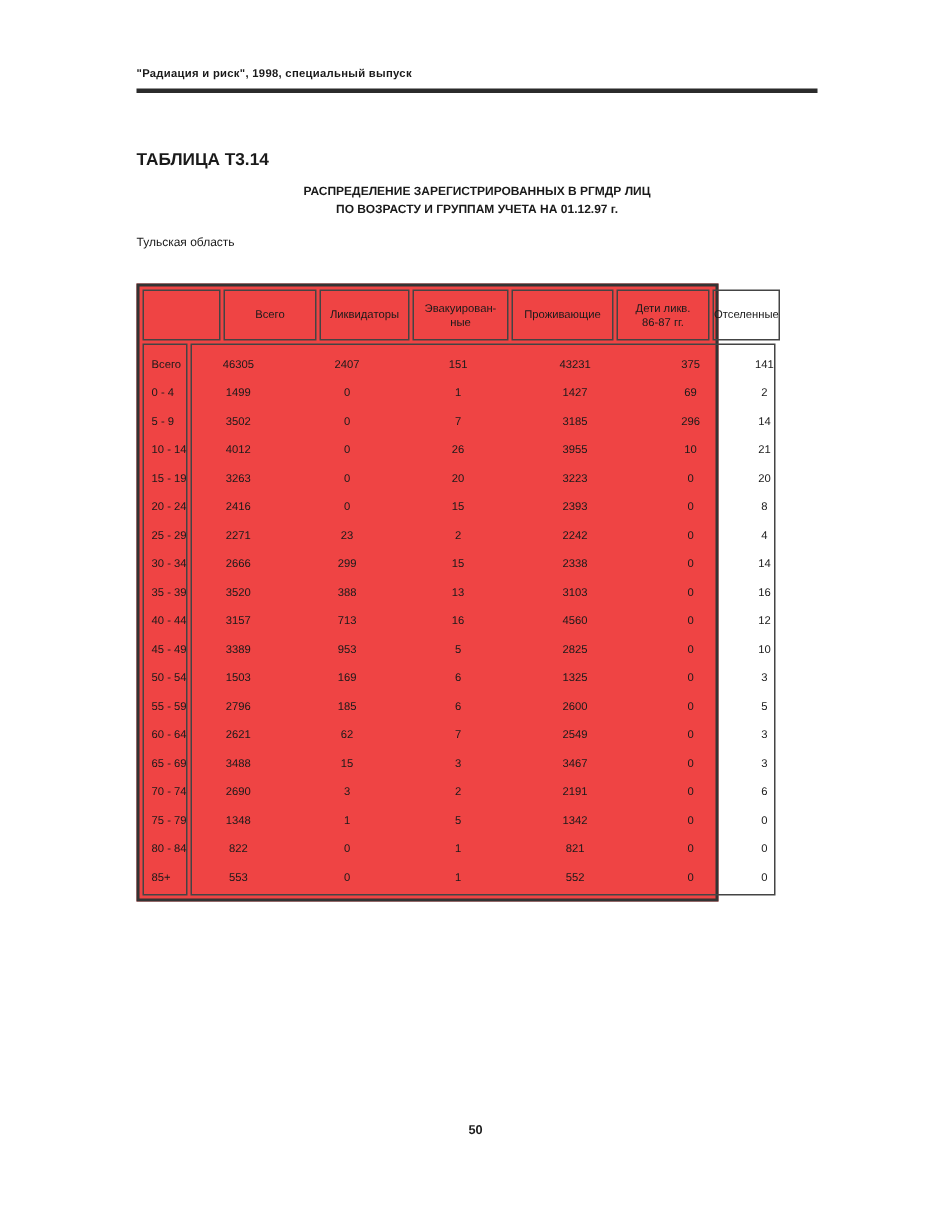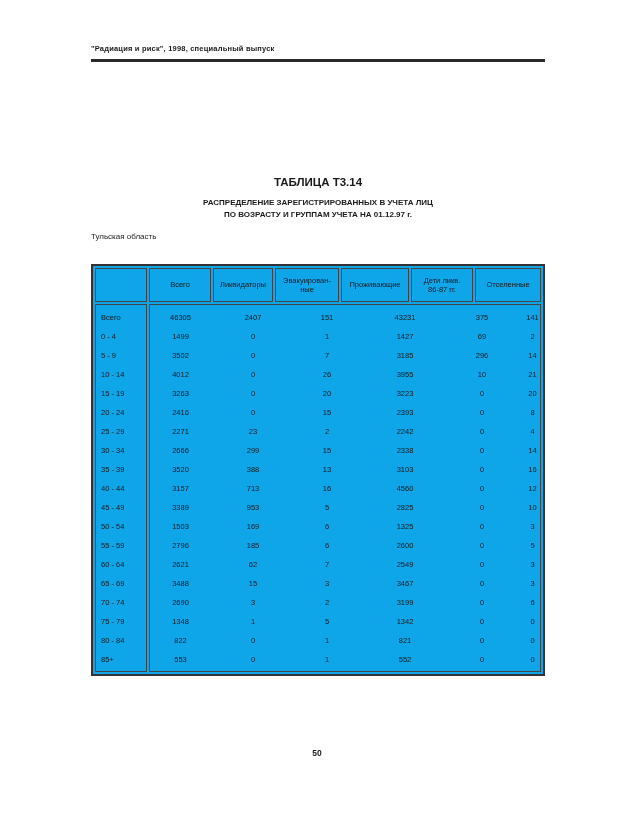--- a/index.html
+++ b/index.html
@@ -19,42 +19,42 @@
     padding-top:44px;
     font-size:7.5px; font-weight:bold;
     letter-spacing:0.2px;
   }
   .header-rule {
     margin-top:6px;
     height:2.5px; background:#2b2b2b;
   }
 
   .doc-title {
-    margin-top:114px;
-    text-align:center;
+    margin-top:39px;
+    text-align:left;
     font-size:11.5px; font-weight:bold;
   }
   .doc-subtitle {
     margin-top:9px;
     text-align:center;
     font-size:8px; font-weight:bold;
     line-height:12px;
     white-space:pre-line;
   }
   .region {
     margin-top:11px;
     font-size:8px;
   }
 
   .table-outer {
     margin-top:23px;
-    width:454px;
+    width:388px;
     border:2px solid #333;
     padding:2px;
-    background:#0ea5e9;
+    background:#ef4444;
   }
   .thead-row {
     display:grid;
     grid-template-columns:52px 62px 60px 64px 68px 62px 1fr;
     gap:2px;
   }
   .th {
     border:1px solid #444;
     height:34px;
     display:flex; align-items:center; justify-content:center;
@@ -107,21 +107,21 @@
 <body>
 
 <div class="page">
   <div class="content">
 
     <div class="journal-header">"Радиация и риск", 1998, специальный выпуск</div>
     <div class="header-rule"></div>
 
     <div class="doc-title">ТАБЛИЦА Т3.14</div>
 
-    <div class="doc-subtitle"><span>РАСПРЕДЕЛЕНИЕ ЗАРЕГИСТРИРОВАННЫХ В УЧЕТА ЛИЦ</span>
+    <div class="doc-subtitle"><span>РАСПРЕДЕЛЕНИЕ ЗАРЕГИСТРИРОВАННЫХ В РГМДР ЛИЦ</span>
 <span>ПО ВОЗРАСТУ И ГРУППАМ УЧЕТА НА 01.12.97 г.</span></div>
 
     <div class="region">Тульская область</div>
 
     <div class="table-outer">
       <div class="thead-row">
         <div class="th"></div>
         <div class="th">Всего</div>
         <div class="th">Ликвидаторы</div>
         <div class="th">Эвакуирован-
@@ -271,21 +271,21 @@
               <div class="data-cell">15</div>
               <div class="data-cell">3</div>
               <div class="data-cell">3467</div>
               <div class="data-cell">0</div>
               <div class="data-cell">3</div>
             </div>
             <div class="data-row">
               <div class="data-cell">2690</div>
               <div class="data-cell">3</div>
               <div class="data-cell">2</div>
-              <div class="data-cell">3199</div>
+              <div class="data-cell">2191</div>
               <div class="data-cell">0</div>
               <div class="data-cell">6</div>
             </div>
             <div class="data-row">
               <div class="data-cell">1348</div>
               <div class="data-cell">1</div>
               <div class="data-cell">5</div>
               <div class="data-cell">1342</div>
               <div class="data-cell">0</div>
               <div class="data-cell">0</div>

